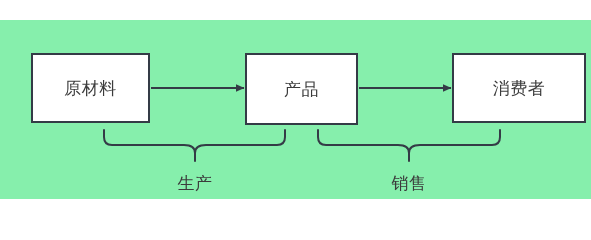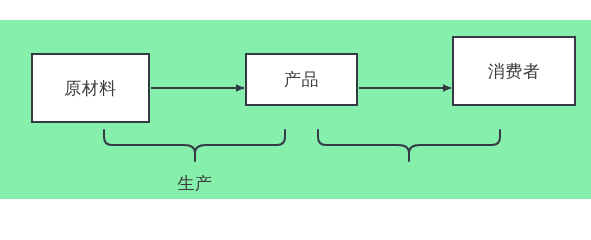--- a/index.html
+++ b/index.html
@@ -93,24 +93,25 @@
              L492,125
              Q500,125 500,117
              L500,110" fill="none" stroke="#343b46" stroke-width="2" stroke-linecap="round" stroke-linejoin="round"></path>
     <path d="M409,133 L409,141" fill="none" stroke="#343b46" stroke-width="2" stroke-linecap="round"></path>
   </svg>
 
   <div class="node-box" style="left:31px; top:33px; width:119px; height:70px;">
     <span class="node-label">原材料</span>
   </div>
 
-  <div class="node-box" style="left:245px; top:33px; width:113px; height:53px;">
+  <div class="node-box" style="left:245px; top:33px; width:113px; height:72px;">
     <span class="node-label">产品</span>
   </div>
 
-  <div class="node-box" style="left:452px; top:16px; width:124px; height:70px;">
+  <div class="node-box" style="left:452px; top:33px; width:134px; height:70px;">
     <span class="node-label">消费者</span>
   </div>
 
   <div class="brace-label" style="left:195px; top:155px;">生产</div>
 
+  <div class="brace-label" style="left:409px; top:155px;">销售</div>
 
 </div>
 
 </body></html>

